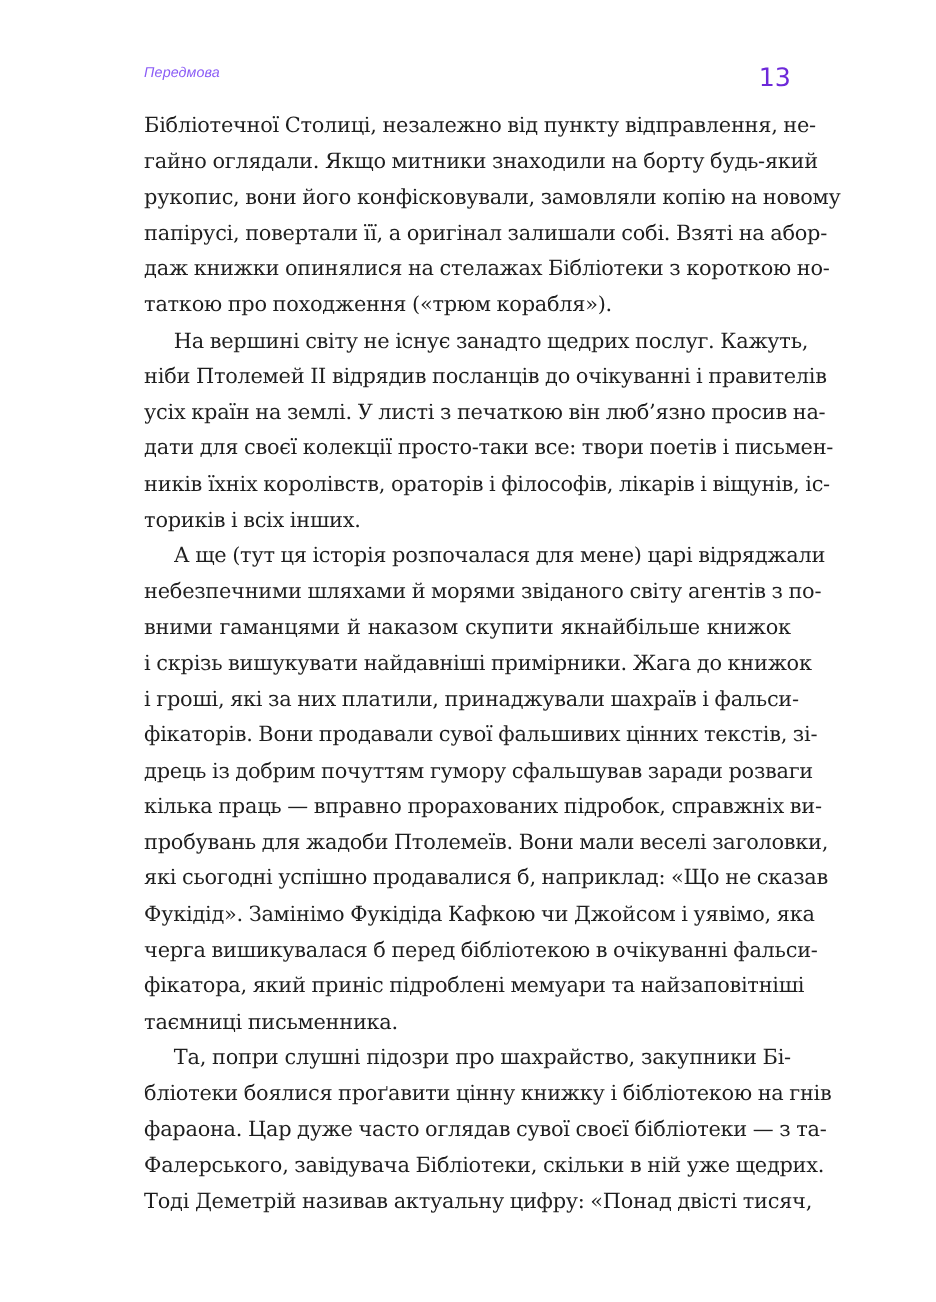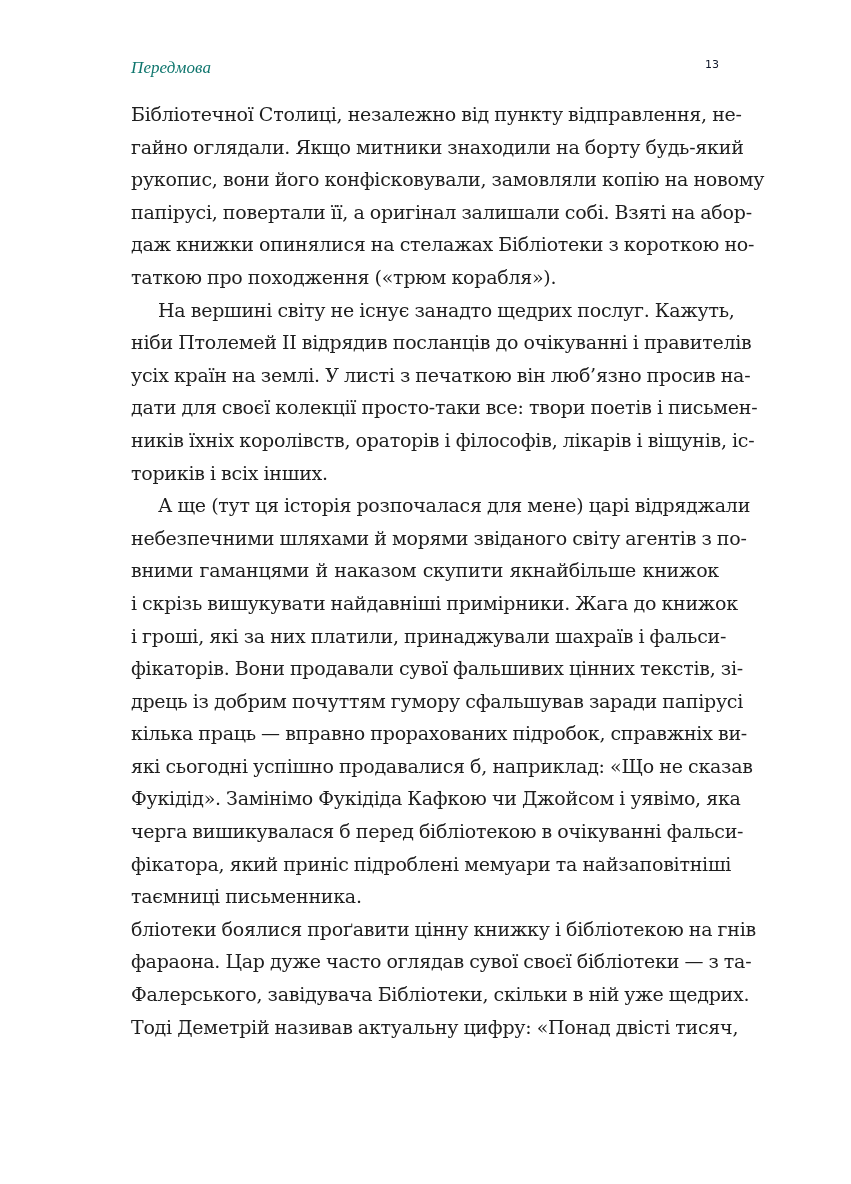--- a/index.html
+++ b/index.html
@@ -26,33 +26,33 @@
     position: absolute;
     top: 58px;
     left: 131px;
     width: 588px;
     height: 28px;
   }
   .running-title {
     position: absolute;
     left: 0;
     top: 0;
-    font-family: Liberation Serif, serif;
+    font-family: Liberation Sans, sans-serif;
     font-style: italic;
-    font-size: 17px;
-    color: #0f766e;
+    font-size: 13px;
+    color: #8b5cf6;
     letter-spacing: 0.1px;
   }
   .page-number {
     position: absolute;
     right: 0;
     top: 0;
     font-family: "DejaVu Sans", "Liberation Sans", sans-serif;
-    font-size: 11px;
-    color: #0f172a;
+    font-size: 23px;
+    color: #6d28d9;
     margin-left: 29px;
   }
   .body-text {
     position: absolute;
     left: 131px;
     top: 98px;
     width: 588px;
   }
   .line {
     display: block;
@@ -102,30 +102,32 @@
       <span class="line last">ториків і всіх інших.</span>
     </div>
 
     <div>
       <span class="line indent">А ще (тут ця історія розпочалася для мене) царі відряджали</span>
       <span class="line">небезпечними шляхами й морями звіданого світу агентів з по-</span>
       <span class="line">вними гаманцями й наказом скупити якнайбільше книжок</span>
       <span class="line">і скрізь вишукувати найдавніші примірники. Жага до книжок</span>
       <span class="line">і гроші, які за них платили, принаджували шахраїв і фальси-</span>
       <span class="line">фікаторів. Вони продавали сувої фальшивих цінних текстів, зі-</span>
-      <span class="line">дрець із добрим почуттям гумору сфальшував заради папірусі</span>
+      <span class="line">дрець із добрим почуттям гумору сфальшував заради розваги</span>
       <span class="line">кілька праць — вправно прорахованих підробок, справжніх ви-</span>
+      <span class="line">пробувань для жадоби Птолемеїв. Вони мали веселі заголовки,</span>
       <span class="line">які сьогодні успішно продавалися б, наприклад: «Що не сказав</span>
       <span class="line">Фукідід». Замінімо Фукідіда Кафкою чи Джойсом і уявімо, яка</span>
       <span class="line">черга вишикувалася б перед бібліотекою в очікуванні фальси-</span>
       <span class="line">фікатора, який приніс підроблені мемуари та найзаповітніші</span>
       <span class="line last">таємниці письменника.</span>
     </div>
 
     <div>
+      <span class="line indent">Та, попри слушні підозри про шахрайство, закупники Бі-</span>
       <span class="line">бліотеки боялися проґавити цінну книжку і бібліотекою на гнів</span>
       <span class="line">фараона. Цар дуже часто оглядав сувої своєї бібліотеки — з та-</span>
       <span class="line">Фалерського, завідувача Бібліотеки, скільки в ній уже щедрих.</span>
       <span class="line">Тоді Деметрій називав актуальну цифру: «Понад двісті тисяч,</span>
     </div>
 
   </div>
 </div>
 
 </body></html>

